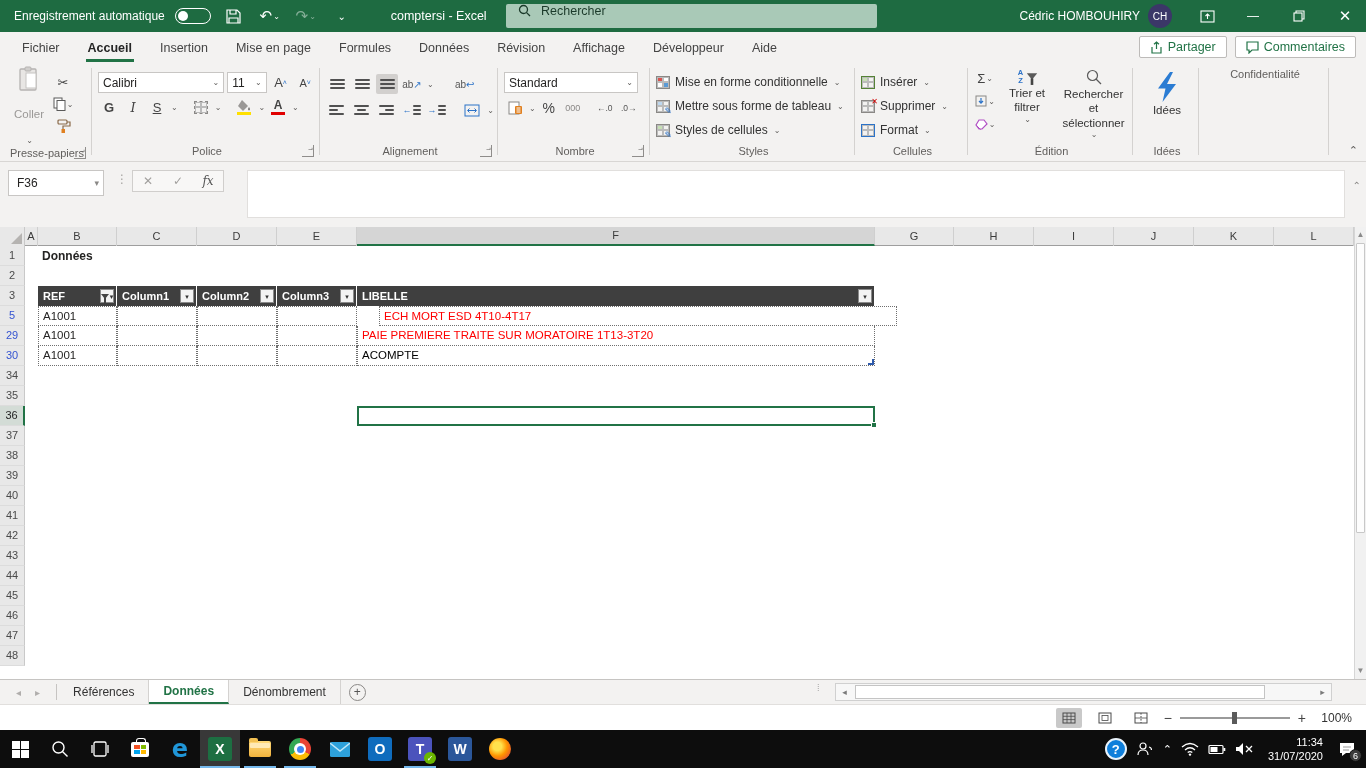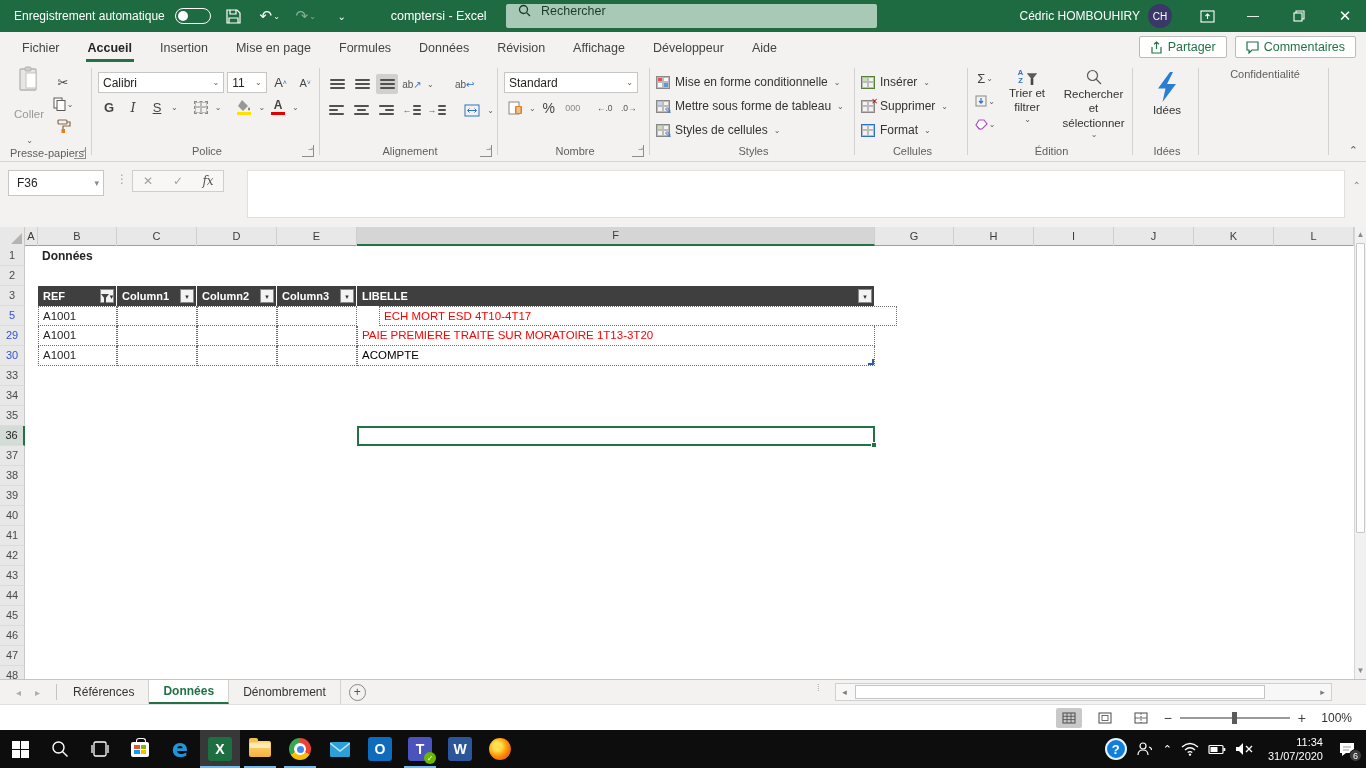--- a/index.html
+++ b/index.html
@@ -633,24 +633,20 @@
           <div class="gcontent">
             <div class="tcell noTop" style="left: 13px; width: 79px;">A1001</div>
             <div class="tcell noTop" style="left: 92px; width: 80px; margin-left: 0px;"></div>
             <div class="tcell noTop" style="left: 172px; width: 80px; margin-left: 0px;"></div>
             <div class="tcell noTop" style="left: 252px; width: 80px; margin-left: 0px;"></div>
             <div class="tcell noTop" style="left: 332px; width: 518px; margin-left: 0px; color: rgb(0, 0, 0);">ACOMPTE</div>
             <span class="tbl-corner" style="left: 843px; top: 13px;"></span>
           </div>
         </div>
         <div class="grow">
-          <div class="rowh">33</div>
-          <div class="gcontent"></div>
-        </div>
-        <div class="grow">
           <div class="rowh">34</div>
           <div class="gcontent"></div>
         </div>
         <div class="grow">
           <div class="rowh">35</div>
           <div class="gcontent"></div>
         </div>
         <div class="grow">
           <div class="rowh sel">36</div>
           <div class="gcontent">

